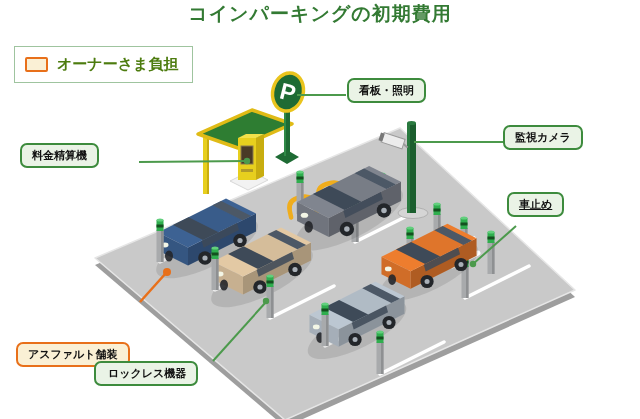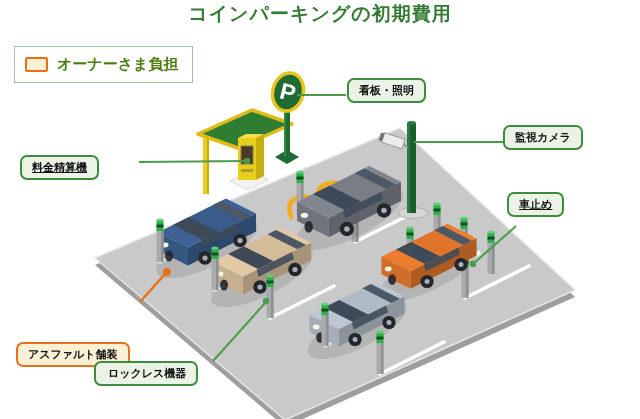--- a/index.html
+++ b/index.html
@@ -171,18 +171,18 @@
 
   <div class="legend">
     <div class="legend-item">
       <span class="swatch owner"></span>
       <span class="legend-label">オーナーさま負担</span>
     </div>
   </div>
 
   <div class="callout" style="left:347px;top:78px;">看板・照明</div>
   <div class="callout" style="left:503px;top:125px;">監視カメラ</div>
-  <div class="callout" style="left:20px;top:155px;text-decoration:underline;">料金精算機</div>
+  <div class="callout" style="left:20px;top:143px;">料金精算機</div>
   <div class="callout" style="left:507px;top:192px;text-decoration:underline;">車止め</div>
   <div class="callout owner" style="left:16px;top:302px;">アスファルト舗装</div>
   <div class="callout" style="left:94px;top:361px;padding-left:12px;">ロックレス機器</div>
 
 </div>
 
 </body></html>

